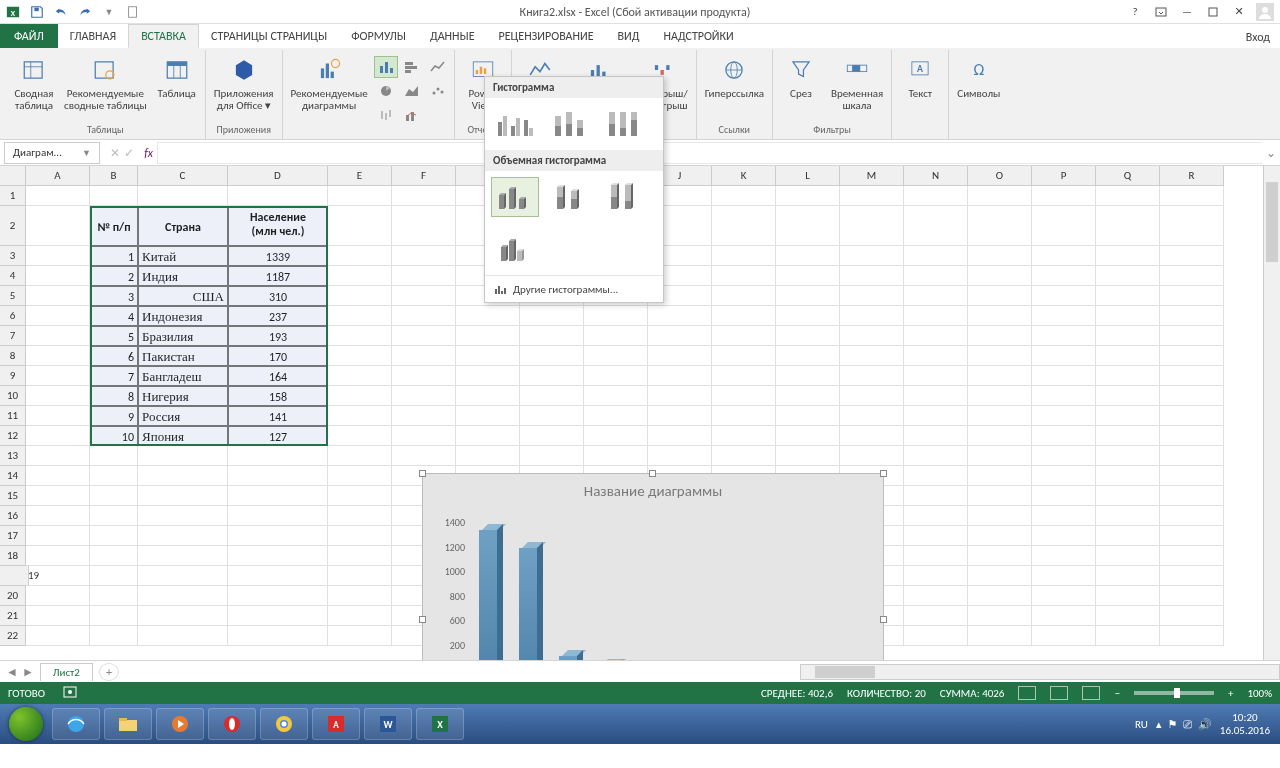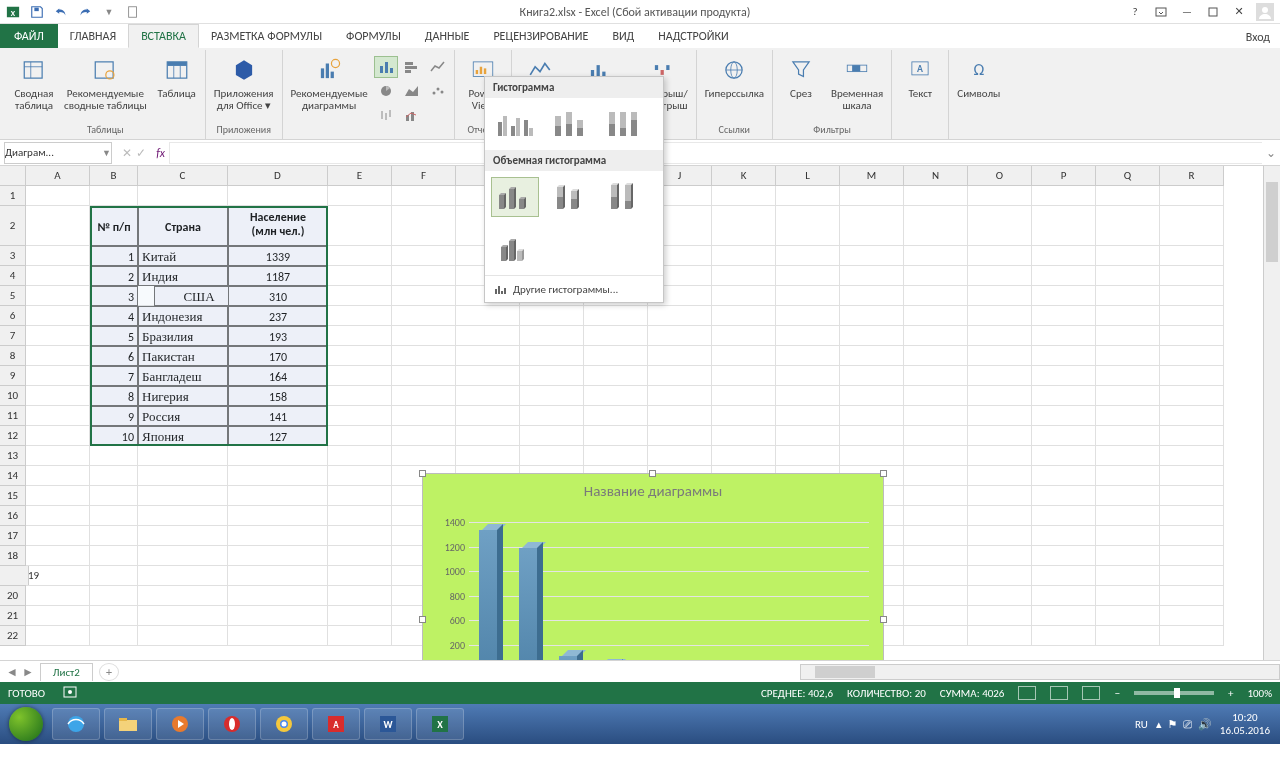--- a/index.html
+++ b/index.html
@@ -26,21 +26,21 @@
 .rgroup { border-right:1px solid #d4d4d4; padding:2px 4px; display:flex; flex-direction:column; align-items:center; min-width:50px; }
 .rgroup-body { flex:1; display:flex; align-items:flex-start; gap:2px; }
 .rgroup-label { font-size:10px; color:#666; text-align:center; padding:1px 0; }
 .rbtn-large { display:flex; flex-direction:column; align-items:center; padding:2px 4px; cursor:pointer; min-width:48px; }
 .rbtn-large .ricon { width:32px; height:32px; display:flex; align-items:center; justify-content:center; }
 .rbtn-large .rlabel { font-size:11px; color:#444; text-align:center; line-height:1.1; margin-top:2px; }
 .rbtn-small { width:24px; height:22px; display:flex; align-items:center; justify-content:center; cursor:pointer; }
 
 
 .fbar { height:26px; border-bottom:1px solid #d4d4d4; display:flex; align-items:center; background:#fff; }
-.namebox { width:108px; height:22px; border:1px solid #ccc; margin:0 4px; display:flex; align-items:center; padding:0 0; font-size:11px; color:#333; }
+.namebox { width:96px; height:22px; border:1px solid #ccc; margin:0 4px; display:flex; align-items:center; padding:0 8px; font-size:11px; color:#333; }
 .namebox-dd { margin-left:auto; color:#888; font-size:9px; }
 .fbtns { display:flex; gap:4px; padding:0 6px; color:#bbb; }
 .fx { font-style:italic; color:#701a75; padding:0 4px; }
 .formula-in { flex:1; height:22px; border:1px solid #e8e8e8; border-right:none; }
 
 
 .grid-wrap { position:relative; height:494px; background:#fff; overflow:hidden; }
 .sel-all { position:absolute; left:0; top:0; width:26px; height:20px; background:#f0f0f0; border-right:1px solid #ccc; border-bottom:1px solid #ccc; }
 .col-headers { position:absolute; left:26px; top:0; height:20px; display:flex; }
 .col-h { width:64px; height:20px; background:#f0f0f0; border-right:1px solid #ccc; border-bottom:1px solid #ccc; text-align:center; font-size:11px; color:#333; line-height:20px; }
@@ -60,21 +60,21 @@
 
 
 .chart-dd { position:absolute; left:484px; top:76px; width:180px; background:#fff; border:1px solid #c6c6c6; box-shadow:2px 2px 6px rgba(0,0,0,0.2); z-index:50; }
 .chart-dd-head { background:#eeeeee; padding:4px 8px; font-size:11px; font-weight:bold; color:#444; }
 .chart-dd-row { display:flex; gap:6px; padding:6px; }
 .chart-opt { width:48px; height:40px; border:1px solid transparent; display:flex; align-items:center; justify-content:center; cursor:pointer; }
 .chart-opt.hl { background:#e8f0e0; border:1px solid #a8c090; }
 .chart-dd-ft { border-top:1px solid #e4e4e4; padding:6px 8px; display:flex; align-items:center; gap:6px; color:#444; font-size:11px; cursor:pointer; }
 
 
-.chart-obj { position:absolute; left:422px; top:307px; width:462px; height:294px; background:#bef264; border:1px solid #bcbcbc; }
+.chart-obj { position:absolute; left:422px; top:307px; width:462px; height:294px; background:#e5e5e5; border:1px solid #bcbcbc; }
 .chart-handle { position:absolute; width:7px; height:7px; background:#fff; border:1px solid #888; }
 .chart-title { text-align:center; color:#7a7a7a; font-size:15px; margin-top:8px; }
 .plot { position:absolute; left:46px; top:48px; width:400px; height:172px; }
 .ytick { position:absolute; left:-38px; width:34px; text-align:right; font-size:10px; color:#666; transform:translateY(-50%); }
 .gridline { position:absolute; left:0; width:100%; height:1px; background:#e4e4e4; }
 .bar3d { position:absolute; bottom:0; }
 .bar3d .front { position:absolute; bottom:0; width:18px; background:linear-gradient(180deg,#6fa0c4,#4c80a6); }
 .bar3d .top { position:absolute; width:18px; height:6px; background:#8fb8d4; transform:skewX(-45deg); transform-origin:bottom left; left:3px; }
 .bar3d .side { position:absolute; bottom:0; width:6px; background:#3d6d90; transform:skewY(-45deg); transform-origin:bottom left; left:18px; }
 
@@ -161,21 +161,21 @@
           <path d="M3 16c0-3 3-5 6-5s6 2 6 5" fill="#fff"></path>
         </svg>
       </div>
   </div>
 </div>
 
 <div class="ribbon-tabs">
   <div class="file-tab">ФАЙЛ</div>
   <div class="tab">ГЛАВНАЯ</div>
   <div class="tab active">ВСТАВКА</div>
-  <div class="tab">РАЗМЕТКА ФОРМУЛЫ</div>
+  <div class="tab">СТРАНИЦЫ СТРАНИЦЫ</div>
   <div class="tab">ФОРМУЛЫ</div>
   <div class="tab">ДАННЫЕ</div>
   <div class="tab">РЕЦЕНЗИРОВАНИЕ</div>
   <div class="tab">ВИД</div>
   <div class="tab">НАДСТРОЙКИ</div>
   <div class="signin">Вход</div>
 </div>
 
 <div class="ribbon">
   <div class="rgroup">
@@ -996,21 +996,21 @@
       <div class="cell dt dt-head" style="left: 112px; top: 20px; width: 90px; height: 40px; line-height: 40px; text-align: center;">Страна</div>
       <div class="cell dt dt-head" style="left: 202px; top: 20px; width: 100px; height: 40px; line-height: 1.2; white-space: pre-line; padding-top: 3px; text-align: center;">Население
 (млн чел.)</div>
       <div class="cell dt dt-num" style="left: 64px; top: 60px; width: 48px; height: 20px; line-height: 20px; text-align: right;">1</div>
       <div class="cell dt dt-home" style="left: 112px; top: 60px; width: 90px; height: 20px; line-height: 20px; text-align: left;">Китай</div>
       <div class="cell dt dt-num" style="left: 202px; top: 60px; width: 100px; height: 20px; line-height: 20px; text-align: center;">1339</div>
       <div class="cell dt dt-num" style="left: 64px; top: 80px; width: 48px; height: 20px; line-height: 20px; text-align: right;">2</div>
       <div class="cell dt dt-home" style="left: 112px; top: 80px; width: 90px; height: 20px; line-height: 20px; text-align: left;">Индия</div>
       <div class="cell dt dt-num" style="left: 202px; top: 80px; width: 100px; height: 20px; line-height: 20px; text-align: center;">1187</div>
       <div class="cell dt dt-num" style="left: 64px; top: 100px; width: 48px; height: 20px; line-height: 20px; text-align: right;">3</div>
-      <div class="cell dt dt-home" style="left: 128px; top: 100px; width: 90px; height: 20px; line-height: 20px; text-align: center;">США</div>
+      <div class="cell dt dt-home" style="left: 112px; top: 100px; width: 90px; height: 20px; line-height: 20px; text-align: right;">США</div>
       <div class="cell dt dt-num" style="left: 202px; top: 100px; width: 100px; height: 20px; line-height: 20px; text-align: center;">310</div>
       <div class="cell dt dt-num" style="left: 64px; top: 120px; width: 48px; height: 20px; line-height: 20px; text-align: right;">4</div>
       <div class="cell dt dt-home" style="left: 112px; top: 120px; width: 90px; height: 20px; line-height: 20px; text-align: left;">Индонезия</div>
       <div class="cell dt dt-num" style="left: 202px; top: 120px; width: 100px; height: 20px; line-height: 20px; text-align: center;">237</div>
       <div class="cell dt dt-num" style="left: 64px; top: 140px; width: 48px; height: 20px; line-height: 20px; text-align: right;">5</div>
       <div class="cell dt dt-home" style="left: 112px; top: 140px; width: 90px; height: 20px; line-height: 20px; text-align: left;">Бразилия</div>
       <div class="cell dt dt-num" style="left: 202px; top: 140px; width: 100px; height: 20px; line-height: 20px; text-align: center;">193</div>
       <div class="cell dt dt-num" style="left: 64px; top: 160px; width: 48px; height: 20px; line-height: 20px; text-align: right;">6</div>
       <div class="cell dt dt-home" style="left: 112px; top: 160px; width: 90px; height: 20px; line-height: 20px; text-align: left;">Пакистан</div>
       <div class="cell dt dt-num" style="left: 202px; top: 160px; width: 100px; height: 20px; line-height: 20px; text-align: center;">170</div>

